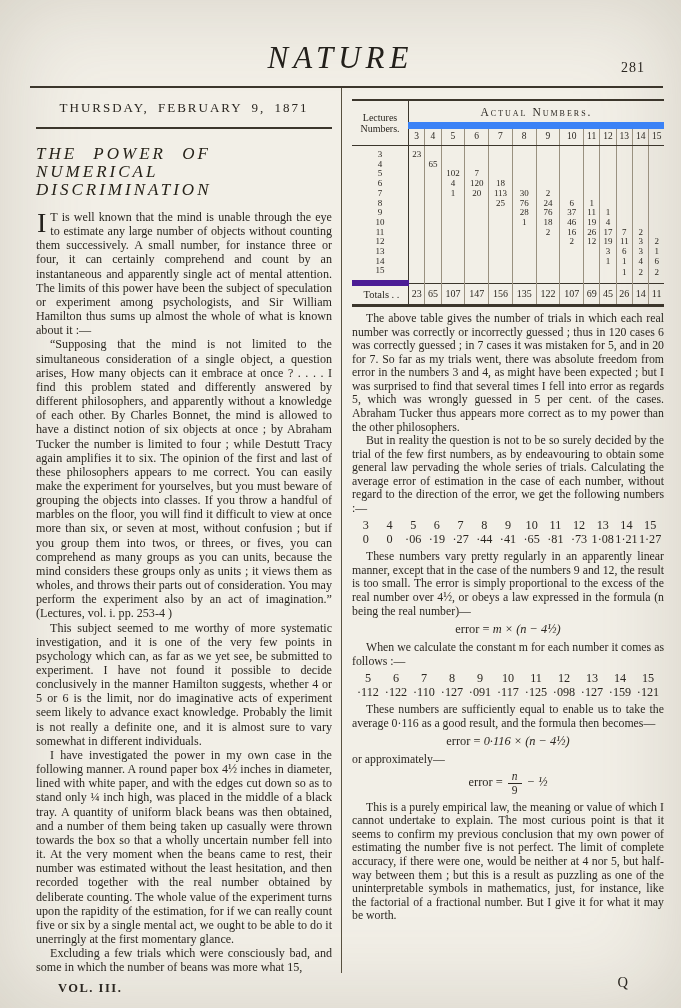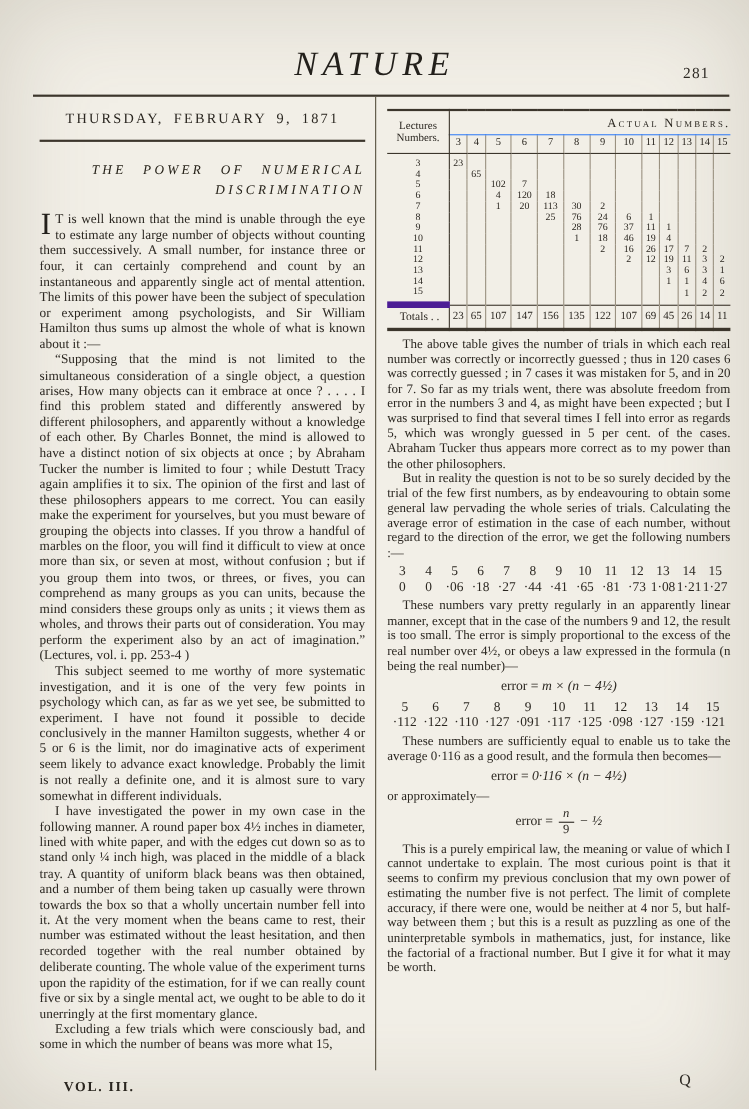--- a/index.html
+++ b/index.html
@@ -20,22 +20,22 @@
   .col{position:absolute;top:92px;}
   .col-left{left:36px;width:296px;}
   .col-right{left:352px;width:312px;}
 
   .date-heading{
     text-align:center;font-size:13px;letter-spacing:2px;word-spacing:4px;
     padding:8px 0 11px;color:#2b2721;
   }
   .date-rule{height:2px;background:#3c362c;}
   .article-title{
-    margin:16px 0 11px;text-align:right;font-style:italic;font-weight:normal;
-    font-size:12px;line-height:18px;letter-spacing:3px;word-spacing:9px;color:#262219;
+    margin:16px 0 11px;text-align:left;font-style:italic;font-weight:normal;
+    font-size:17px;line-height:18px;letter-spacing:3px;word-spacing:9px;color:#262219;
   }
   .para{
     margin:0;text-align:justify;text-indent:14px;
     font-size:12.1px;line-height:14.15px;
   }
   .col-right .para{font-size:11.8px;line-height:13.55px;}
   .para.flush{text-indent:0;}
   .para.dc{text-indent:0;}
   .dropcap{float:left;font-size:28px;line-height:24px;padding:1px 4px 0 1px;color:#23201b;}
 
@@ -44,21 +44,21 @@
     width:100%;border-collapse:collapse;margin:7px 0 5px;
     border-top:2px solid #3c362c;border-bottom:3px solid #3c362c;
   }
   .results-table th{font-weight:normal;}
   .corner-cell{
     width:52px;font-size:10px;line-height:11.5px;text-align:center;vertical-align:middle;
     border-right:1px solid #3c362c;border-bottom:1px solid #3c362c;padding:2px;
   }
   .actual-cell{
     font-variant:small-caps;letter-spacing:2px;font-size:11.5px;
-    border-bottom:1px solid #3b82f6;padding:5px 0 4px;text-align:right;
+    border-bottom:7px solid #3b82f6;padding:5px 0 4px;text-align:center;
   }
   .colnum-cell{
     font-size:9.5px;padding:2px 0 4px;text-align:center;
     border-left:1px solid #9a9180;border-bottom:1px solid #3c362c;
   }
   .rowlabel-cell{
     font-size:9px;line-height:9.7px;text-align:center;
     border-right:1px solid #3c362c;padding:0;
   }
   .data-cell{
@@ -389,33 +389,34 @@
         <span class="series-number">9</span>
         <span class="series-number">10</span>
         <span class="series-number">11</span>
         <span class="series-number">12</span>
         <span class="series-number">13</span>
         <span class="series-number">14</span>
         <span class="series-number">15</span>
         <span class="series-value">0</span>
         <span class="series-value">0</span>
         <span class="series-value">·06</span>
-        <span class="series-value">·18</span>
+        <span class="series-value">·19</span>
         <span class="series-value">·27</span>
         <span class="series-value">·44</span>
         <span class="series-value">·41</span>
         <span class="series-value">·65</span>
         <span class="series-value">·81</span>
         <span class="series-value">·73</span>
         <span class="series-value">1·08</span>
         <span class="series-value">1·21</span>
         <span class="series-value">1·27</span>
       </div>
       <p class="para">These numbers vary pretty regularly in an apparently linear manner, except that in the case of the numbers 9 and 12, the result is too small.  The error is simply proportional to the excess of the real number over 4½, or obeys a law expressed in the formula (n being the real number)—</p>
       <div class="formula"><span class="f-label">error = </span><span class="f-expr">m × (n − 4½)</span></div>
+      <p class="para">When we calculate the constant m for each number it comes as follows :—</p>
       <div class="series" style="grid-template-columns: repeat(11, 1fr);">
         <span class="series-number">5</span>
         <span class="series-number">6</span>
         <span class="series-number">7</span>
         <span class="series-number">8</span>
         <span class="series-number">9</span>
         <span class="series-number">10</span>
         <span class="series-number">11</span>
         <span class="series-number">12</span>
         <span class="series-number">13</span>

